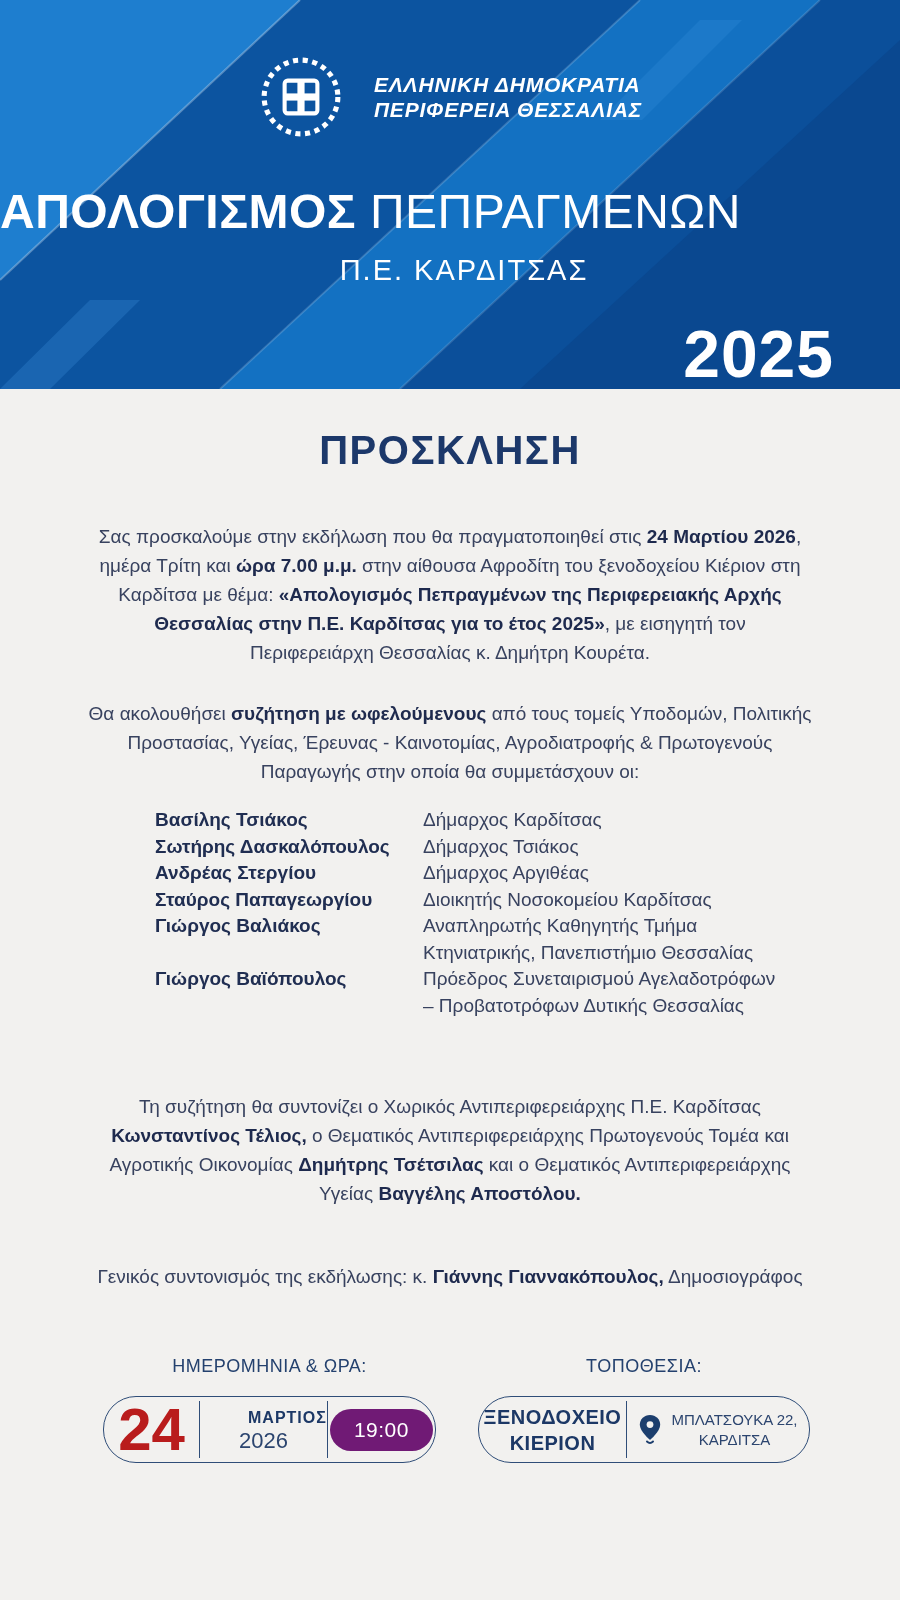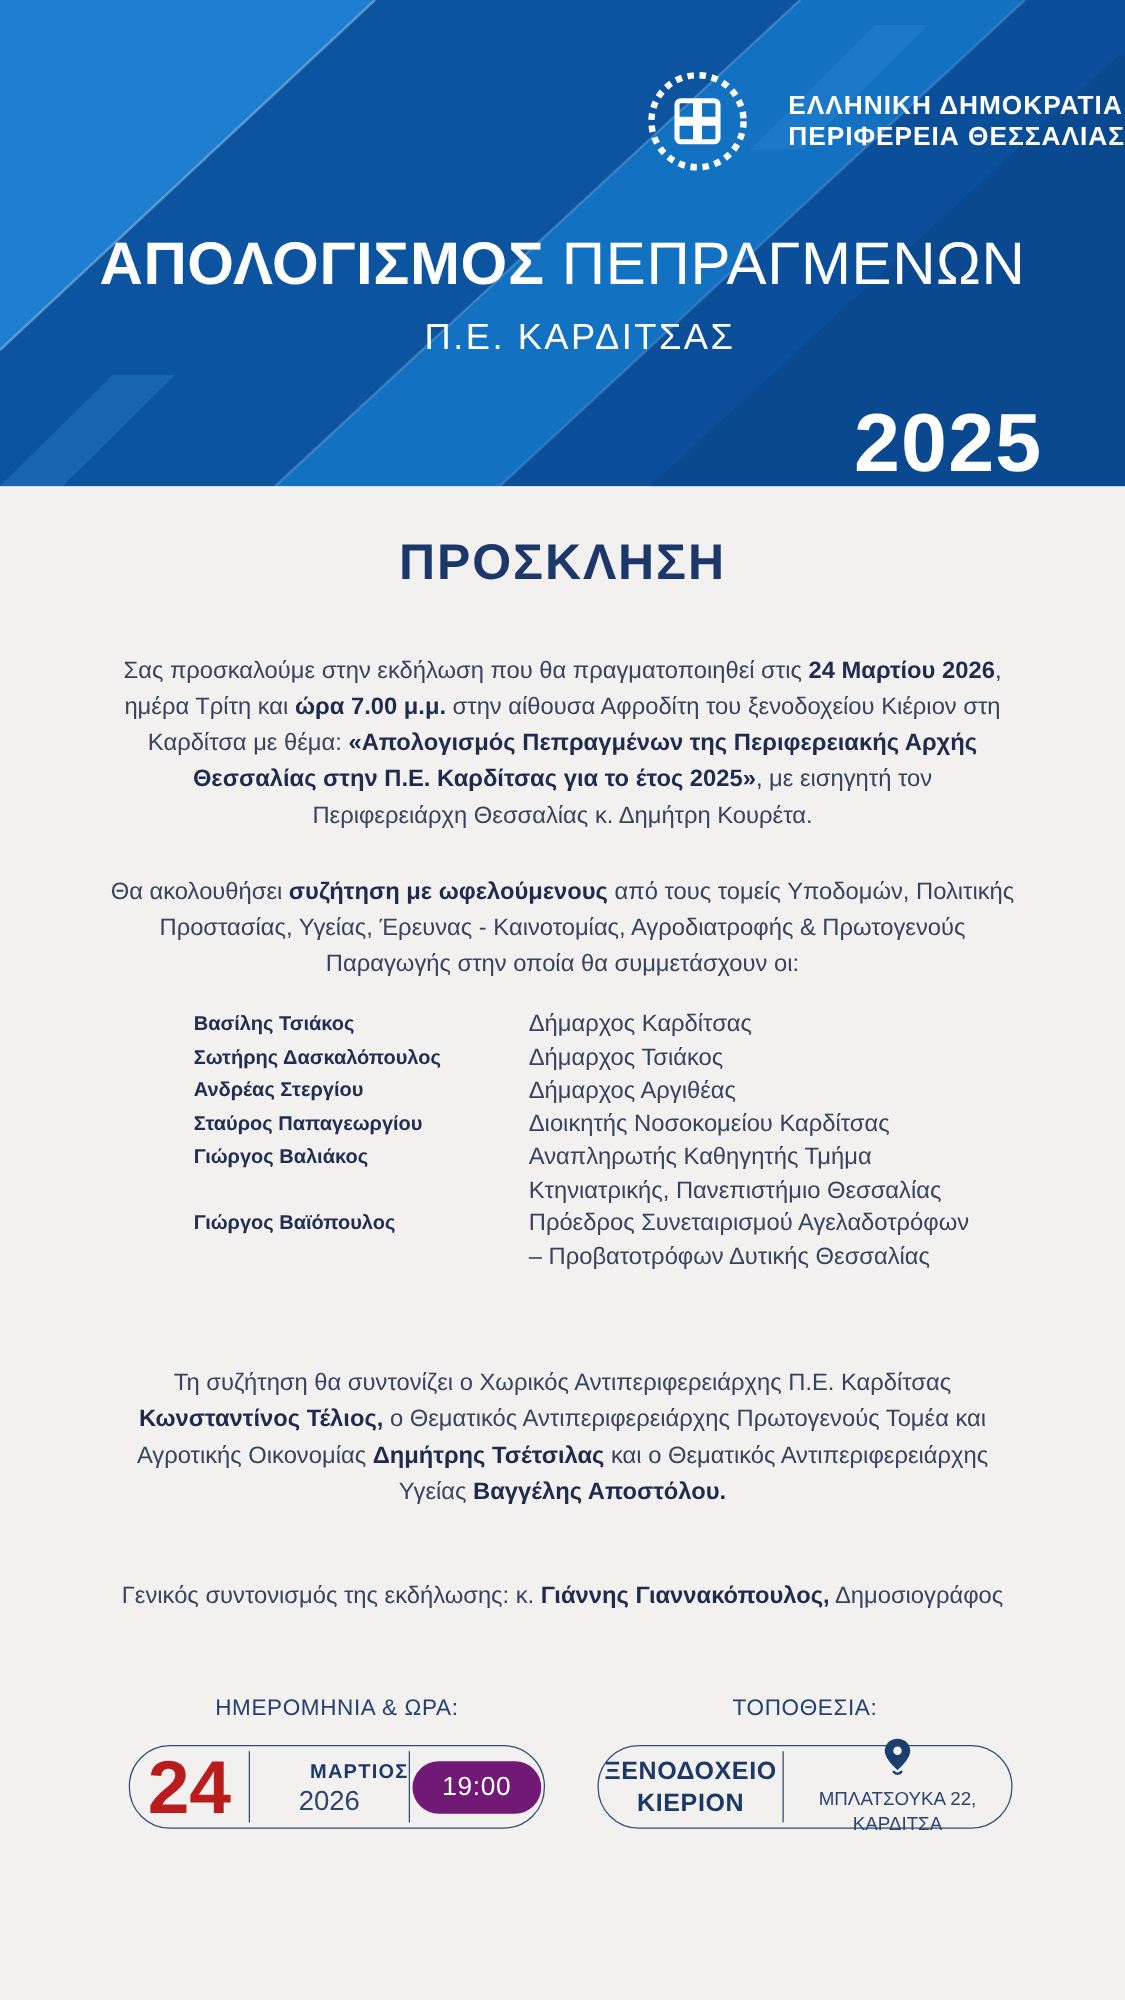--- a/index.html
+++ b/index.html
@@ -5,60 +5,60 @@
   html,body{margin:0;padding:0;background:#e8e8e8;}
   .poster{
     position:relative;width:900px;height:1600px;margin:0 auto;
     background:#f2f1ef;overflow:hidden;
     font-family:"Liberation Sans","DejaVu Sans",sans-serif;
     color:#38425f;
   }
   
   .header{position:absolute;top:0;left:0;width:900px;height:389px;overflow:hidden;}
   .header svg.art{position:absolute;top:0;left:0;width:100%;height:100%;display:block;}
-  .logo-row{position:absolute;top:54px;left:0;width:100%;display:flex;justify-content:flex-end;align-items:center;gap:30px;}
+  .logo-row{position:absolute;top:54px;left:0;width:100%;display:flex;justify-content:center;align-items:center;gap:30px;font-style:italic;}
   .emblem{width:86px;height:86px;flex:0 0 auto;}
   .org-text{color:#ffffff;font-weight:700;font-size:21px;line-height:25px;letter-spacing:.8px;}
-  .main-title{position:absolute;top:186px;left:0;width:100%;text-align:center;color:#ffffff;font-size:48px;line-height:52px;letter-spacing:.5px;white-space:nowrap;}
+  .main-title{position:absolute;top:186px;left:0;width:100%;color:#ffffff;font-size:48px;line-height:52px;letter-spacing:.5px;white-space:nowrap;}
   .main-title .t-bold{font-weight:800;}
   .main-title .t-light{font-weight:400;}
   .sub-title{position:absolute;top:254px;left:0;width:100%;text-align:center;color:#ffffff;font-size:29px;font-weight:400;letter-spacing:2px;margin-left:14px;}
   .year-big{position:absolute;top:316px;right:66px;color:#ffffff;font-size:66px;font-weight:800;letter-spacing:1px;}
   
   .prosklisi{position:absolute;top:428px;left:0;width:100%;text-align:center;color:#1c386a;font-size:40px;font-weight:800;letter-spacing:1.5px;}
   .para{position:absolute;text-align:center;font-size:19px;line-height:29px;color:#38425f;}
   .para .seg-bold{font-weight:700;color:#1e2a4e;}
   .para1{top:503px;left:90px;right:90px;}
   .para2{top:680px;left:80px;right:80px;}
   .para3{top:1073px;left:80px;right:80px;}
   .para4{top:1243px;left:60px;right:60px;}
   
   .participants{position:absolute;top:807px;left:155px;width:648px;}
   .p-row{display:flex;align-items:flex-start;}
-  .p-name{width:268px;flex:0 0 268px;font-weight:700;color:#202e52;font-size:16px;line-height:26.5px;}
+  .p-name{width:268px;flex:0 0 268px;font-weight:700;color:#202e52;font-size:19px;line-height:26.5px;}
   .p-role{flex:1 1 auto;max-width:368px;font-size:19px;line-height:26.5px;color:#38425f;}
   
   .f-label{position:absolute;top:1356px;font-size:18px;font-weight:400;color:#24416e;letter-spacing:.5px;text-align:center;}
   .f-label.dt{left:103px;width:333px;}
   .f-label.loc{left:478px;width:332px;}
   .card{position:absolute;top:1396px;height:67px;border:1.6px solid #2f4d78;border-radius:33px;display:flex;align-items:stretch;box-sizing:border-box;}
   .card-left{left:103px;width:333px;}
   .card-right{left:478px;width:332px;}
   .c-sec{display:flex;flex-direction:column;justify-content:center;align-items:center;}
   .c-div{width:0;border-left:1.5px solid #2f4d78;margin:4px 0;}
   .day-num{font-size:60px;font-weight:800;color:#b91c1c;line-height:44px;}
   .sec-day{flex:0 0 95px;}
   .sec-month{flex:0 0 120px;}
   .month{font-size:16px;font-weight:700;color:#1c3866;line-height:22px;letter-spacing:1px;padding-left:48px;}
   .year-sm{font-size:22px;font-weight:400;color:#2c456f;line-height:24px;}
   .sec-pill{flex:1 1 auto;}
   .time-pill{background:#701a75;color:#ffffff;font-size:21px;font-weight:400;border-radius:21px;padding:9px 24px;letter-spacing:.5px;}
   .sec-venue{flex:0 0 147px;}
   .venue{font-size:20px;font-weight:700;color:#1c3866;line-height:26px;text-align:center;letter-spacing:.5px;}
-  .sec-addr{flex:1 1 auto;flex-direction:column;gap:9px;}
+  .sec-addr{flex:1 1 auto;flex-direction:row;gap:9px;}
   .addr{font-size:15px;line-height:19.5px;color:#2c456f;text-align:center;}
   .pin{width:24px;height:31px;flex:0 0 auto;}
 </style>
 </head>
 <body>
 
 <div class="poster">
 
   <div class="header">
     <svg class="art" viewBox="0 0 900 389" preserveAspectRatio="none">

